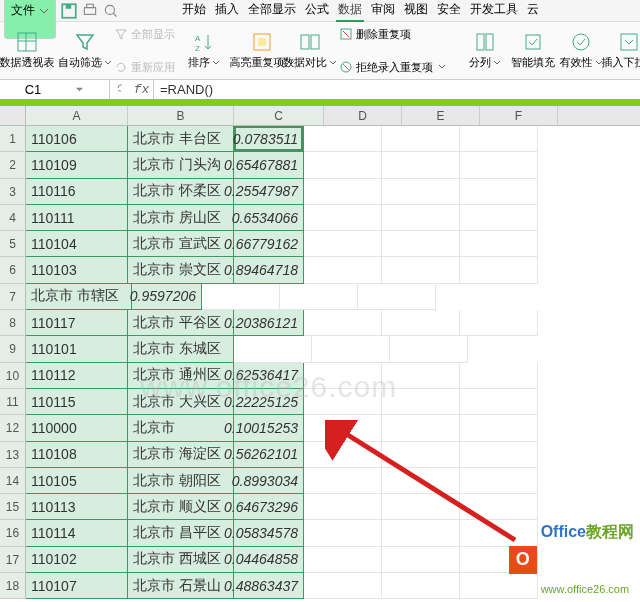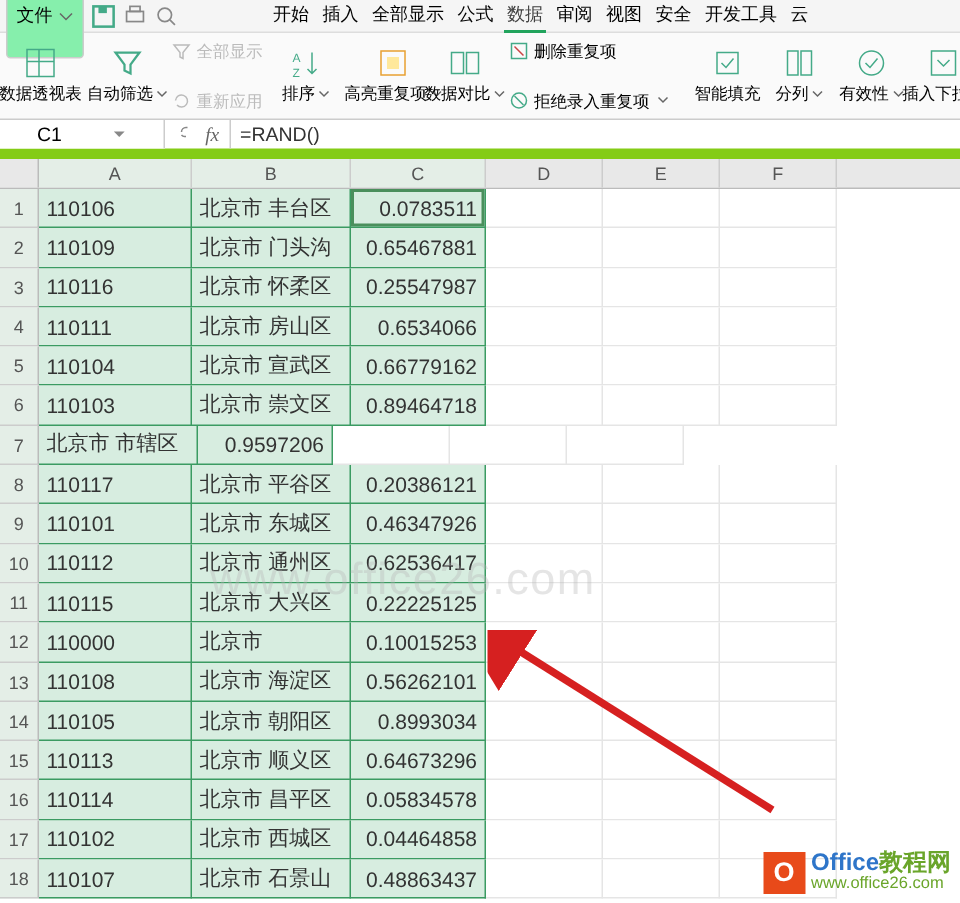--- a/index.html
+++ b/index.html
@@ -20,49 +20,49 @@
     .tb-btn .lbl svg { width: 8px; height: 8px; margin-left: 2px; }
     .sep { width: 1px; height: 40px; background: #ddd; margin: 0 2px; }
     .tb-col { display: flex; flex-direction: column; gap: 16px; }
     .tb-small { display: flex; align-items: center; gap: 3px; padding: 1px 2px; font-size: 11px; white-space: nowrap; }
     .tb-small .ic { width: 14px; height: 14px; display: flex; align-items: center; justify-content: center; }
     
     .formula-row { height: 26px; display: flex; align-items: stretch; border-bottom: 7px solid #84cc16; }
     .namebox { width: 110px; display: flex; align-items: center; justify-content: center; border-right: 1px solid #ccc; font-size: 13px; background: #fff; }
     .namebox svg { width: 9px; height: 9px; margin-left: 34px; fill: #888; }
     .fx-icons { width: 44px; display: flex; align-items: center; justify-content: center; border-right: 1px solid #ccc; gap: 6px; }
-    .fx-lbl { font-style: italic; font-family: Liberation Serif, serif; font-size: 13px; color: #666; }
+    .fx-lbl { font-style: italic; font-family: Liberation Mono, monospace; font-size: 13px; color: #666; }
     .formula-input { flex: 1; display: flex; align-items: center; padding: 0 6px; font-size: 13px; color: #333; }
     
     
     .grid-wrap { position: relative; }
     .col-headers { display: flex; height: 20px; background: #e8e8e8; border-bottom: 1px solid #bbb; }
     .corner { width: 26px; border-right: 1px solid #bbb; background: #e8e8e8; }
     .ch { text-align: center; line-height: 20px; border-right: 1px solid #ccc; color: #555; background: #e4eee7; }
     .ch.wA { width: 102px; } .ch.wB { width: 106px; } .ch.wC { width: 90px; }
     .ch.wD, .ch.wE, .ch.wF { width: 78px; background: #e8e8e8; }
     
     .row { display: flex; height: 26.3px; }
     .rh { width: 26px; text-align: center; line-height: 26px; border-right: 1px solid #bbb; border-bottom: 1px solid #ccc; background: #e4eee7; color: #555; font-size: 12px; }
     .cell { border-right: 1px solid #3b9b62; border-bottom: 1px solid #3b9b62; background: #d7ede0; padding: 0 5px; display: flex; align-items: center; font-size: 14px; color: #333; }
-    .cA { width: 102px; } .cB { width: 106px; } .cC { width: 90px; justify-content: flex-end; }
+    .cA { width: 102px; } .cB { width: 106px; } .cC { width: 70px; justify-content: flex-end; font-style: italic; }
     .cell-empty { background: #fff; border-right: 1px solid #e5e5e5; border-bottom: 1px solid #e5e5e5; }
     .cD, .cE, .cF { width: 78px; }
     .sel-border { box-shadow: inset 0 0 0 2px #4a8f5c; }
     
     
     .arrow { position: absolute; top: 420px; left: 325px; width: 200px; height: 130px; pointer-events: none; }
     
     
     .wm1 { position: absolute; left: 140px; top: 370px; font-size: 30px; color: rgba(180,180,180,0.35); letter-spacing: 1px; pointer-events: none; }
     
     
     .logo { position: absolute; right: 6px; bottom: 6px; display: flex; align-items: center; gap: 4px; }
     .logo-badge { width: 28px; height: 28px; background: #e84a1a; display: flex; align-items: center; justify-content: center; color: #fff; font-weight: bold; font-size: 18px; }
-    .logo-text { display: flex; flex-direction: column; line-height: 1.05; }
+    .logo-text { display: flex; flex-direction: column; line-height: 1.05; gap: 44px; }
     .logo-main { font-size: 16px; font-weight: bold; }
     .logo-main .b { color: #2e75c9; } .logo-main .g { color: #6aa52a; }
     .logo-sub { font-size: 11px; color: #6aa52a; }
   </style>
 </head>
 <body>
 
 <div class="menubar">
   <div class="dd">
     <span>文件</span>
@@ -203,39 +203,39 @@
         <span>拒绝录入重复项</span>
         <svg viewBox="0 0 8 8" style="width:8px;margin-left:2px">
           <path d="M1 2l3 3 3-3" fill="none" stroke="#666"></path>
         </svg>
       </div>
   </div>
   <div class="sep"></div>
   <div class="tb-btn">
     <span class="ic">
         <svg viewBox="0 0 22 22">
+          <rect x="3" y="3" width="7" height="16" fill="none" stroke="#4a8"></rect>
+          <rect x="12" y="3" width="7" height="16" fill="none" stroke="#4a8"></rect>
+        </svg>
+      </span>
+    <span class="lbl">
+        <span>分列</span>
+        <svg viewBox="0 0 8 8">
+          <path d="M1 2l3 3 3-3" fill="none" stroke="#666"></path>
+        </svg>
+      </span>
+  </div>
+  <div class="tb-btn">
+    <span class="ic">
+        <svg viewBox="0 0 22 22">
           <rect x="4" y="4" width="14" height="14" fill="none" stroke="#4a8"></rect>
           <path d="M7 11l3 3 5-6" fill="none" stroke="#4a8"></path>
         </svg>
       </span>
     <span class="lbl">智能填充</span>
-  </div>
-  <div class="tb-btn">
-    <span class="ic">
-        <svg viewBox="0 0 22 22">
-          <rect x="3" y="3" width="7" height="16" fill="none" stroke="#4a8"></rect>
-          <rect x="12" y="3" width="7" height="16" fill="none" stroke="#4a8"></rect>
-        </svg>
-      </span>
-    <span class="lbl">
-        <span>分列</span>
-        <svg viewBox="0 0 8 8">
-          <path d="M1 2l3 3 3-3" fill="none" stroke="#666"></path>
-        </svg>
-      </span>
   </div>
   <div class="tb-btn">
     <span class="ic">
         <svg viewBox="0 0 22 22">
           <circle cx="11" cy="11" r="8" fill="none" stroke="#4a8"></circle>
           <path d="M7 11l3 3 5-6" fill="none" stroke="#4a8"></path>
         </svg>
       </span>
     <span class="lbl">
         <span>有效性</span>
@@ -352,21 +352,20 @@
         <div class="cell cB">北京市 平谷区</div>
         <div class="cell cC">0.20386121</div>
         <div class="cell cell-empty cD"></div>
         <div class="cell cell-empty cE"></div>
         <div class="cell cell-empty cF"></div>
       </div>
       <div class="row">
         <div class="rh">9</div>
         <div class="cell cA">110101</div>
         <div class="cell cB">北京市 东城区</div>
-        <div class="cell cC">0.46347926</div>
         <div class="cell cell-empty cD"></div>
         <div class="cell cell-empty cE"></div>
         <div class="cell cell-empty cF"></div>
       </div>
       <div class="row">
         <div class="rh">10</div>
         <div class="cell cA">110112</div>
         <div class="cell cB">北京市 通州区</div>
         <div class="cell cC">0.62536417</div>
         <div class="cell cell-empty cD"></div>

